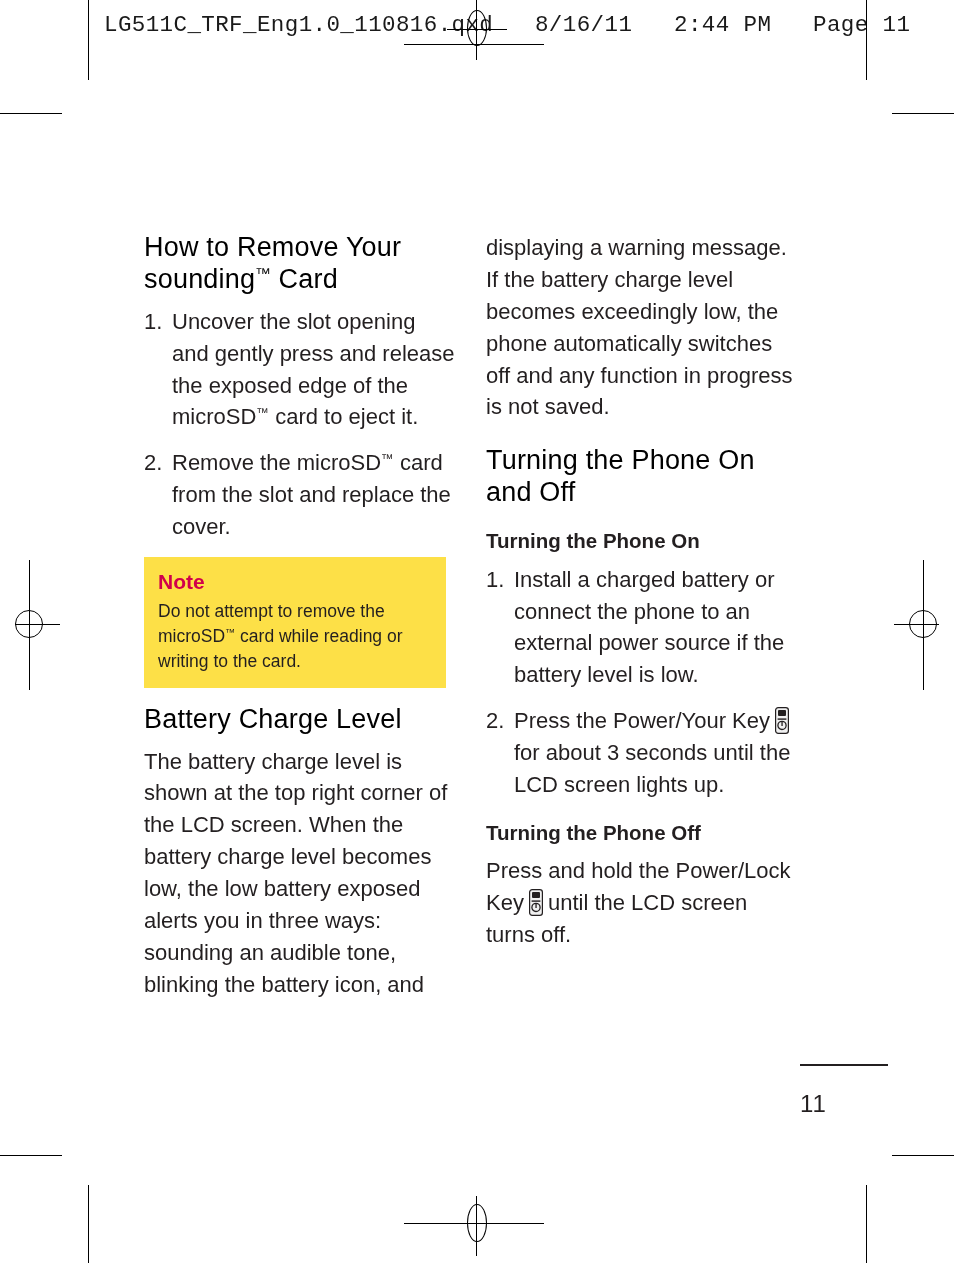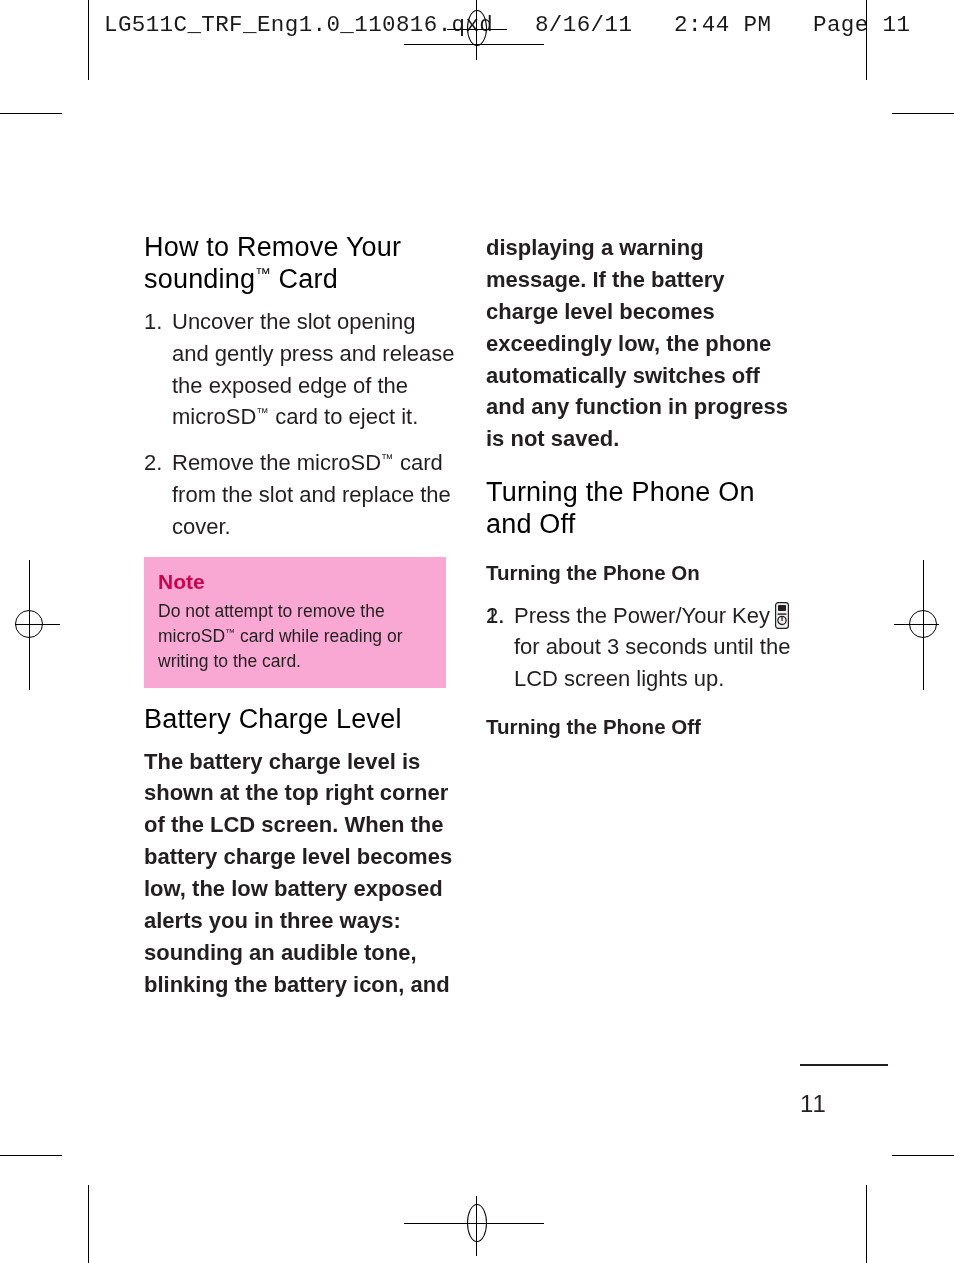--- a/index.html
+++ b/index.html
@@ -121,21 +121,20 @@
     font-weight: bold;
     line-height: 1.2;
     color: #231f20;
   }
 
   p.body-text {
     margin: 0 0 14px 0;
     font-size: 22px;
     line-height: 1.45;
     color: #231f20;
-    font-weight: bold;
   }
   p.body-text:last-child { margin-bottom: 0; }
 
   ol.num-list {
     margin: 0;
     padding: 0;
     list-style: none;
   }
   ol.num-list li {
     position: relative;
@@ -155,21 +154,21 @@
 
   sup.tm {
     font-size: 0.58em;
     vertical-align: 0.55em;
     line-height: 0;
     letter-spacing: 0;
   }
 
   
   .note-box {
-    background: #f9a8d4;
+    background: #fde047;
     padding: 12px 14px 14px 14px;
     margin: 6px 0 16px 0;
     width: 274px;
   }
   .note-box .note-label {
     color: #d1004b;
     font-weight: bold;
     font-size: 21px;
     line-height: 1.25;
     margin-bottom: 4px;
@@ -287,34 +286,41 @@
 
     <h1 class="section-title">
       <span>Turning the Phone On</span><br>
       <span>and Off</span>
     </h1>
 
     <h2 class="sub-title" style="margin-top:20px;">Turning the Phone On</h2>
 
     <ol class="num-list">
       <li>
-        <span class="num">1.</span>
+        <span class="num">1.</span><span>Install a charged battery or connect the phone to an external power source if the battery level is low.</span>
       </li>
       <li>
         <span class="num">2.</span><span>Press the Power/Your Key</span><span class="key-icon"><svg width="14" height="27" viewBox="0 0 14 27">
               <rect x="0.6" y="0.6" width="12.8" height="25.8" rx="2.6" ry="2.6" fill="#f0f0f0" stroke="#231f20" stroke-width="1.2"></rect>
               <rect x="3" y="3" width="8" height="6" rx="1" ry="1" fill="#231f20"></rect>
               <rect x="2.6" y="11.4" width="8.8" height="1.4" fill="#231f20"></rect>
               <circle cx="7" cy="18.4" r="4.1" fill="none" stroke="#231f20" stroke-width="1.3"></circle>
               <rect x="6.4" y="14.6" width="1.3" height="4.4" fill="#231f20"></rect>
             </svg></span><span>for about 3 seconds until the LCD screen lights up.</span>
       </li>
     </ol>
 
     <h2 class="sub-title" style="margin-top:20px;">Turning the Phone Off</h2>
 
+    <p class="body-text"><span>Press and hold the Power/Lock Key</span><span class="key-icon"><svg width="14" height="27" viewBox="0 0 14 27">
+            <rect x="0.6" y="0.6" width="12.8" height="25.8" rx="2.6" ry="2.6" fill="#f0f0f0" stroke="#231f20" stroke-width="1.2"></rect>
+            <rect x="3" y="3" width="8" height="6" rx="1" ry="1" fill="#231f20"></rect>
+            <rect x="2.6" y="11.4" width="8.8" height="1.4" fill="#231f20"></rect>
+            <circle cx="7" cy="18.4" r="4.1" fill="none" stroke="#231f20" stroke-width="1.3"></circle>
+            <rect x="6.4" y="14.6" width="1.3" height="4.4" fill="#231f20"></rect>
+          </svg></span><span>until the LCD screen turns off.</span></p>
 
   </div>
 
   <div class="footer-rule"></div>
   <div class="page-number">11</div>
 
 </div>
 
 </body></html>

